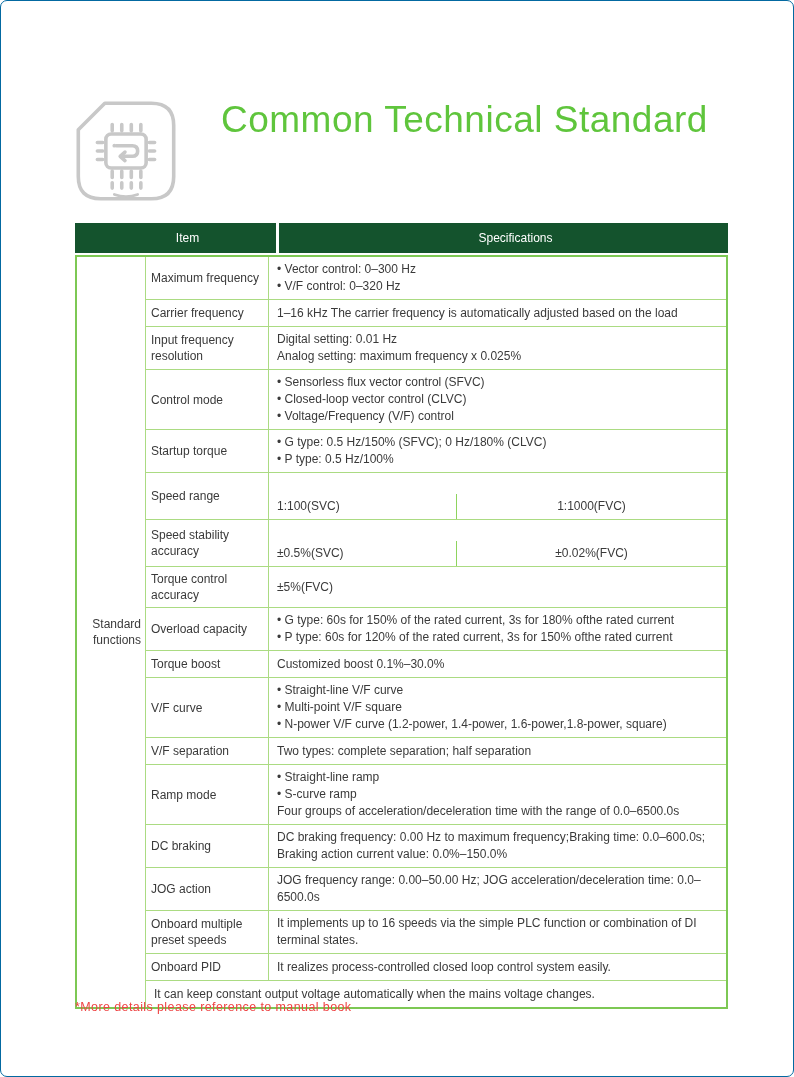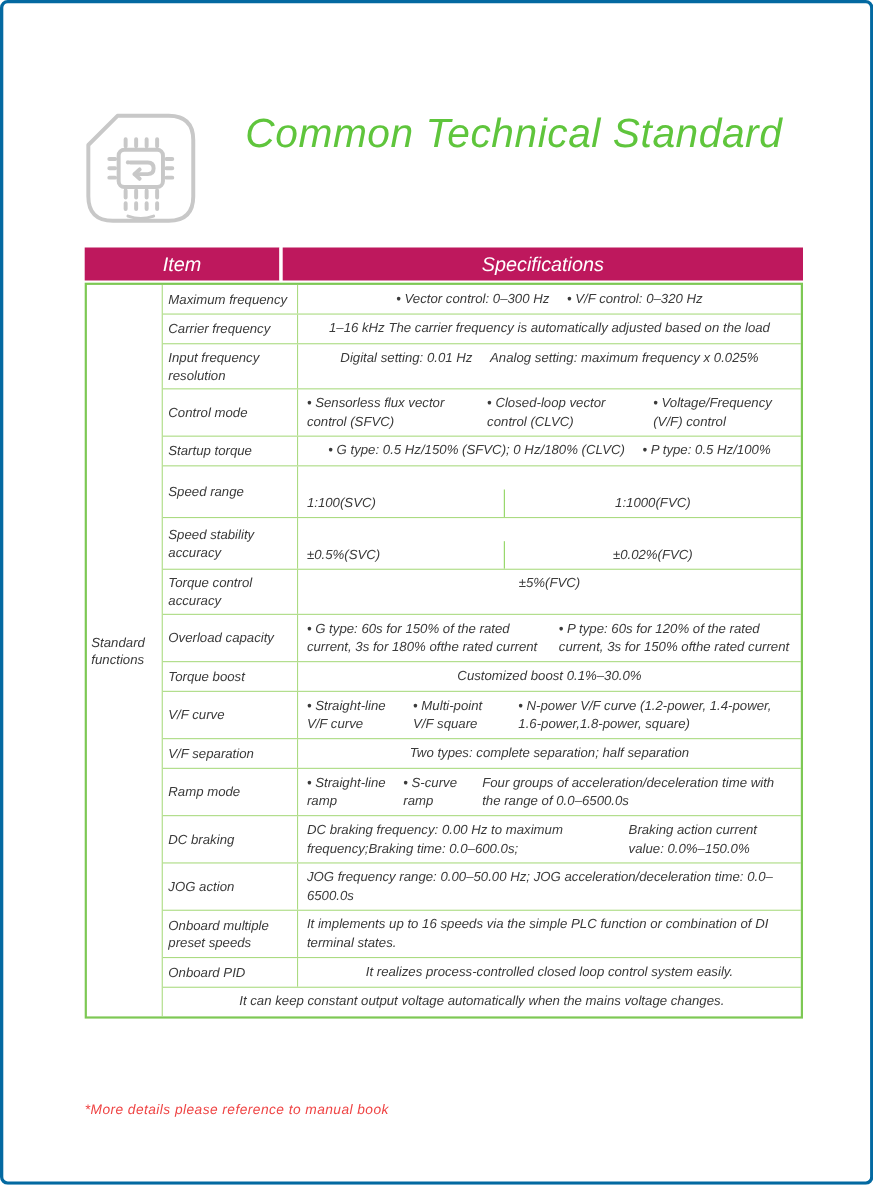--- a/index.html
+++ b/index.html
@@ -1,47 +1,47 @@
 <!DOCTYPE html>
 <html><head>
 <meta charset="utf-8">
 <style>
   html,body{margin:0;padding:0;background:#fff;font-family:"Liberation Sans",sans-serif;}
   .page{
     position:relative;width:794px;height:1077px;box-sizing:border-box;
-    background:#fff;border:3px solid #0369a1;border-radius:7px;overflow:hidden;font-style:italic;
+    background:#fff;border:1px solid #0369a1;border-radius:7px;overflow:hidden;
   }
   
   .doc-header{position:absolute;left:72px;top:96px;display:flex;align-items:flex-start;}
   .chip-icon-box{width:106px;height:108px;flex:0 0 auto;}
   .doc-title{
     margin-left:42px;margin-top:2px;font-size:37px;letter-spacing:.5px;
     color:#5fc53c;font-weight:400;white-space:nowrap;
   }
   
   .spec-table{position:absolute;left:74px;top:222px;width:653px;box-sizing:border-box;font-size:12px;color:#3a3a3a;}
   .thead{display:flex;height:30px;margin-bottom:2px;}
-  .th{background:#be185d;color:#fff;font-size:18px;display:flex;align-items:center;justify-content:center;}
+  .th{background:#14532d;color:#fff;font-size:12px;display:flex;align-items:center;justify-content:center;padding-left:24px;}
   .th-item{width:177px;flex:0 0 auto;}
   .th-gap{width:3px;background:#fff;flex:0 0 auto;}
   .th-spec{flex:1;}
   .tbody{display:flex;border:2px solid #7dc854;box-sizing:border-box;}
   .group-col{
     width:60px;flex:0 0 auto;border-right:1px solid #abdb82;
-    display:flex;align-items:center;justify-content:center;text-align:left;
+    display:flex;align-items:center;justify-content:center;text-align:right;
     padding:0 4px;line-height:16px;
   }
   .rows{flex:1;display:flex;flex-direction:column;min-width:0;}
   .row{display:flex;min-height:26px;}
   .row + .row{border-top:1px solid #abdb82;}
   .cell-item{
     width:112px;flex:0 0 auto;border-right:1px solid #abdb82;
     display:flex;align-items:center;padding:4px 5px;line-height:16px;box-sizing:content-box;
   }
-  .cell-spec{flex:1;display:flex;flex-direction:row;justify-content:center;padding:4px 0;min-width:0;}
+  .cell-spec{flex:1;display:flex;flex-direction:column;justify-content:center;padding:4px 0;min-width:0;}
   .cell-spec .line{padding:0 8px;line-height:17px;}
   .cell-split{flex:1;display:flex;align-items:stretch;padding:0;min-width:0;margin-top:21px;}
   .sub{display:flex;align-items:center;padding:4px 8px;line-height:17px;box-sizing:border-box;}
   .sub-left{width:188px;flex:0 0 auto;border-right:1px solid #8ed45e;}
   .sub-right{flex:1;justify-content:center;text-align:center;}
   
   .footnote{
     position:absolute;left:74px;top:999px;font-size:12.5px;color:#ef4444;letter-spacing:.4px;
   }
 </style>

